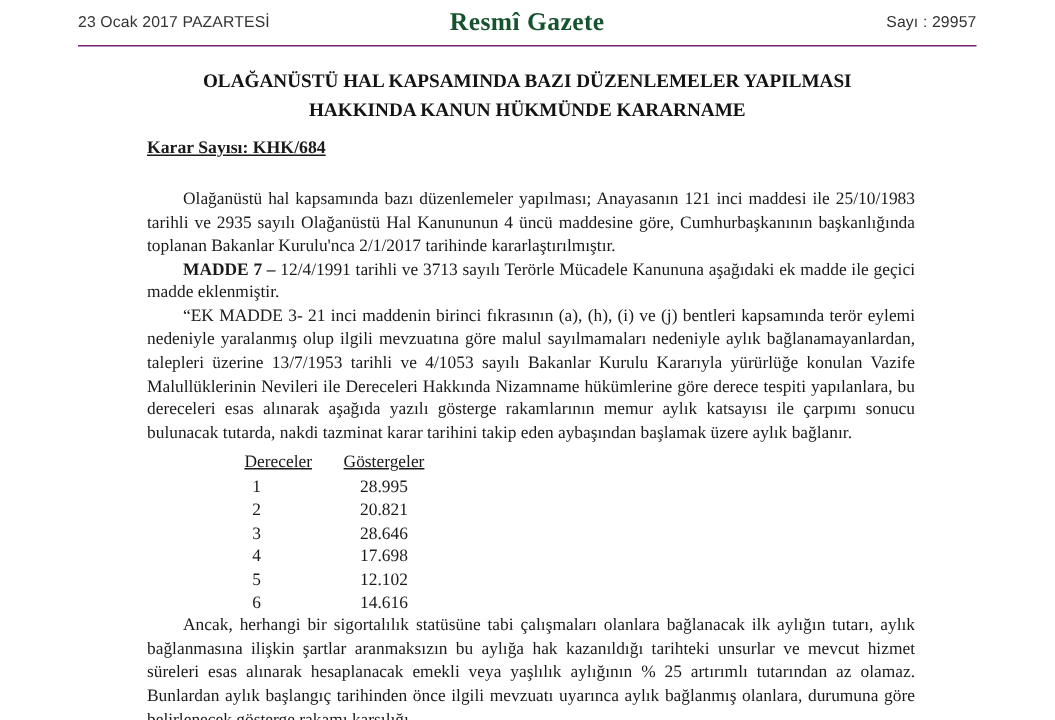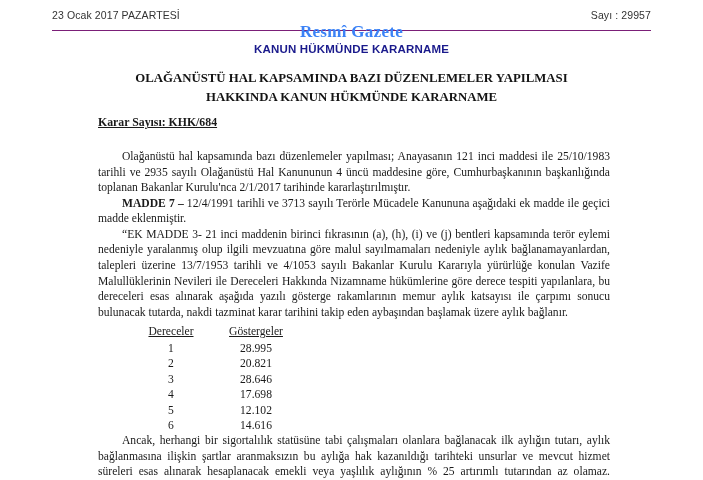--- a/index.html
+++ b/index.html
@@ -43,26 +43,26 @@
     color: #333333;
     white-space: nowrap;
     letter-spacing: 0.1px;
   }
   .masthead-date { flex: 0 0 auto; }
   .masthead-issue { flex: 0 0 auto; }
   .masthead-title {
     position: absolute;
     left: 0;
     right: 0;
-    top: 22px;
+    top: 5px;
     text-align: center;
     font-family: "Liberation Serif", serif;
     font-weight: bold;
     font-size: 17px;
-    color: #3b82f6;
+    color: #14532d;
     letter-spacing: 0.3px;
   }
   .rule {
     margin: 2px 52px 0 52px;
     height: 1px;
     background: #7b1f78;
   }
 
   
   .kanun-heading {
@@ -119,21 +119,21 @@
   table.dereceler {
     border-collapse: collapse;
     font-size: 11.6px;
   }
   table.dereceler th {
     font-weight: normal;
     text-decoration: underline;
     padding: 0 0 1px 0;
     text-align: center;
   }
-  table.dereceler th.col-derece { width: 74px; }
+  table.dereceler th.col-derece { width: 74px; text-align: right; }
   table.dereceler th.col-gosterge { width: 96px; }
   table.dereceler td {
     padding: 0;
     line-height: 1.33;
     text-align: center;
   }
   table.dereceler td.derece-cell { text-align: center; }
   table.dereceler td.gosterge-cell { text-align: center; }
 
   .tail {
@@ -148,21 +148,20 @@
   <div class="masthead">
     <div class="masthead-row">
       <span class="masthead-date">23 Ocak 2017 PAZARTESİ</span>
       <span class="masthead-issue">Sayı : 29957</span>
     </div>
     <div class="masthead-title">Resmî Gazete</div>
   </div>
 
   <div class="rule"></div>
 
-  <div class="kanun-heading">KANUN HÜKMÜNDE KARARNAME</div>
 
   <div class="doc-title">
     <span>OLAĞANÜSTÜ HAL KAPSAMINDA BAZI DÜZENLEMELER YAPILMASI</span>
     <span class="line2">HAKKINDA KANUN HÜKMÜNDE KARARNAME</span>
   </div>
 
   <div class="content">
 
     <span class="karar-sayisi">Karar Sayısı: KHK/684</span>
 

